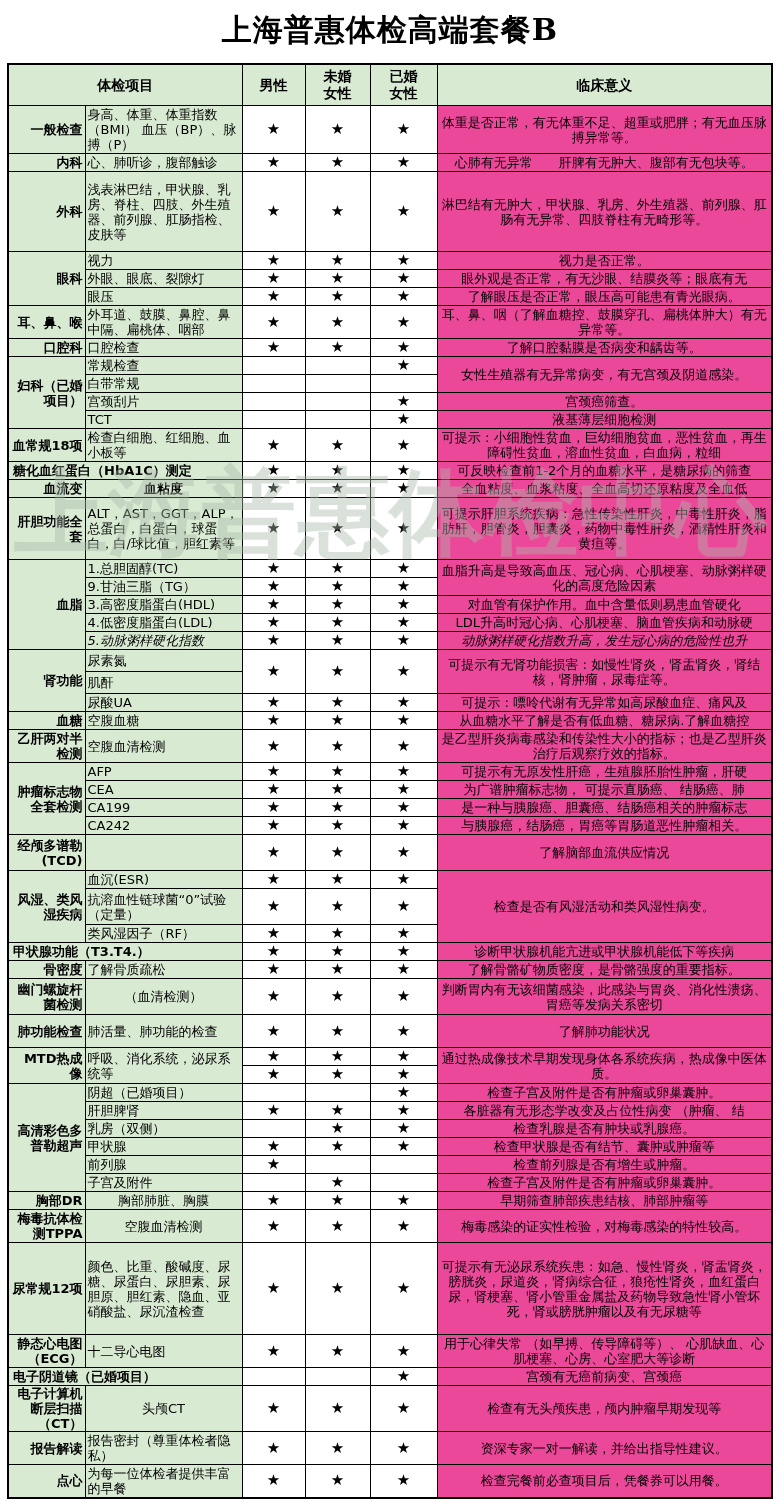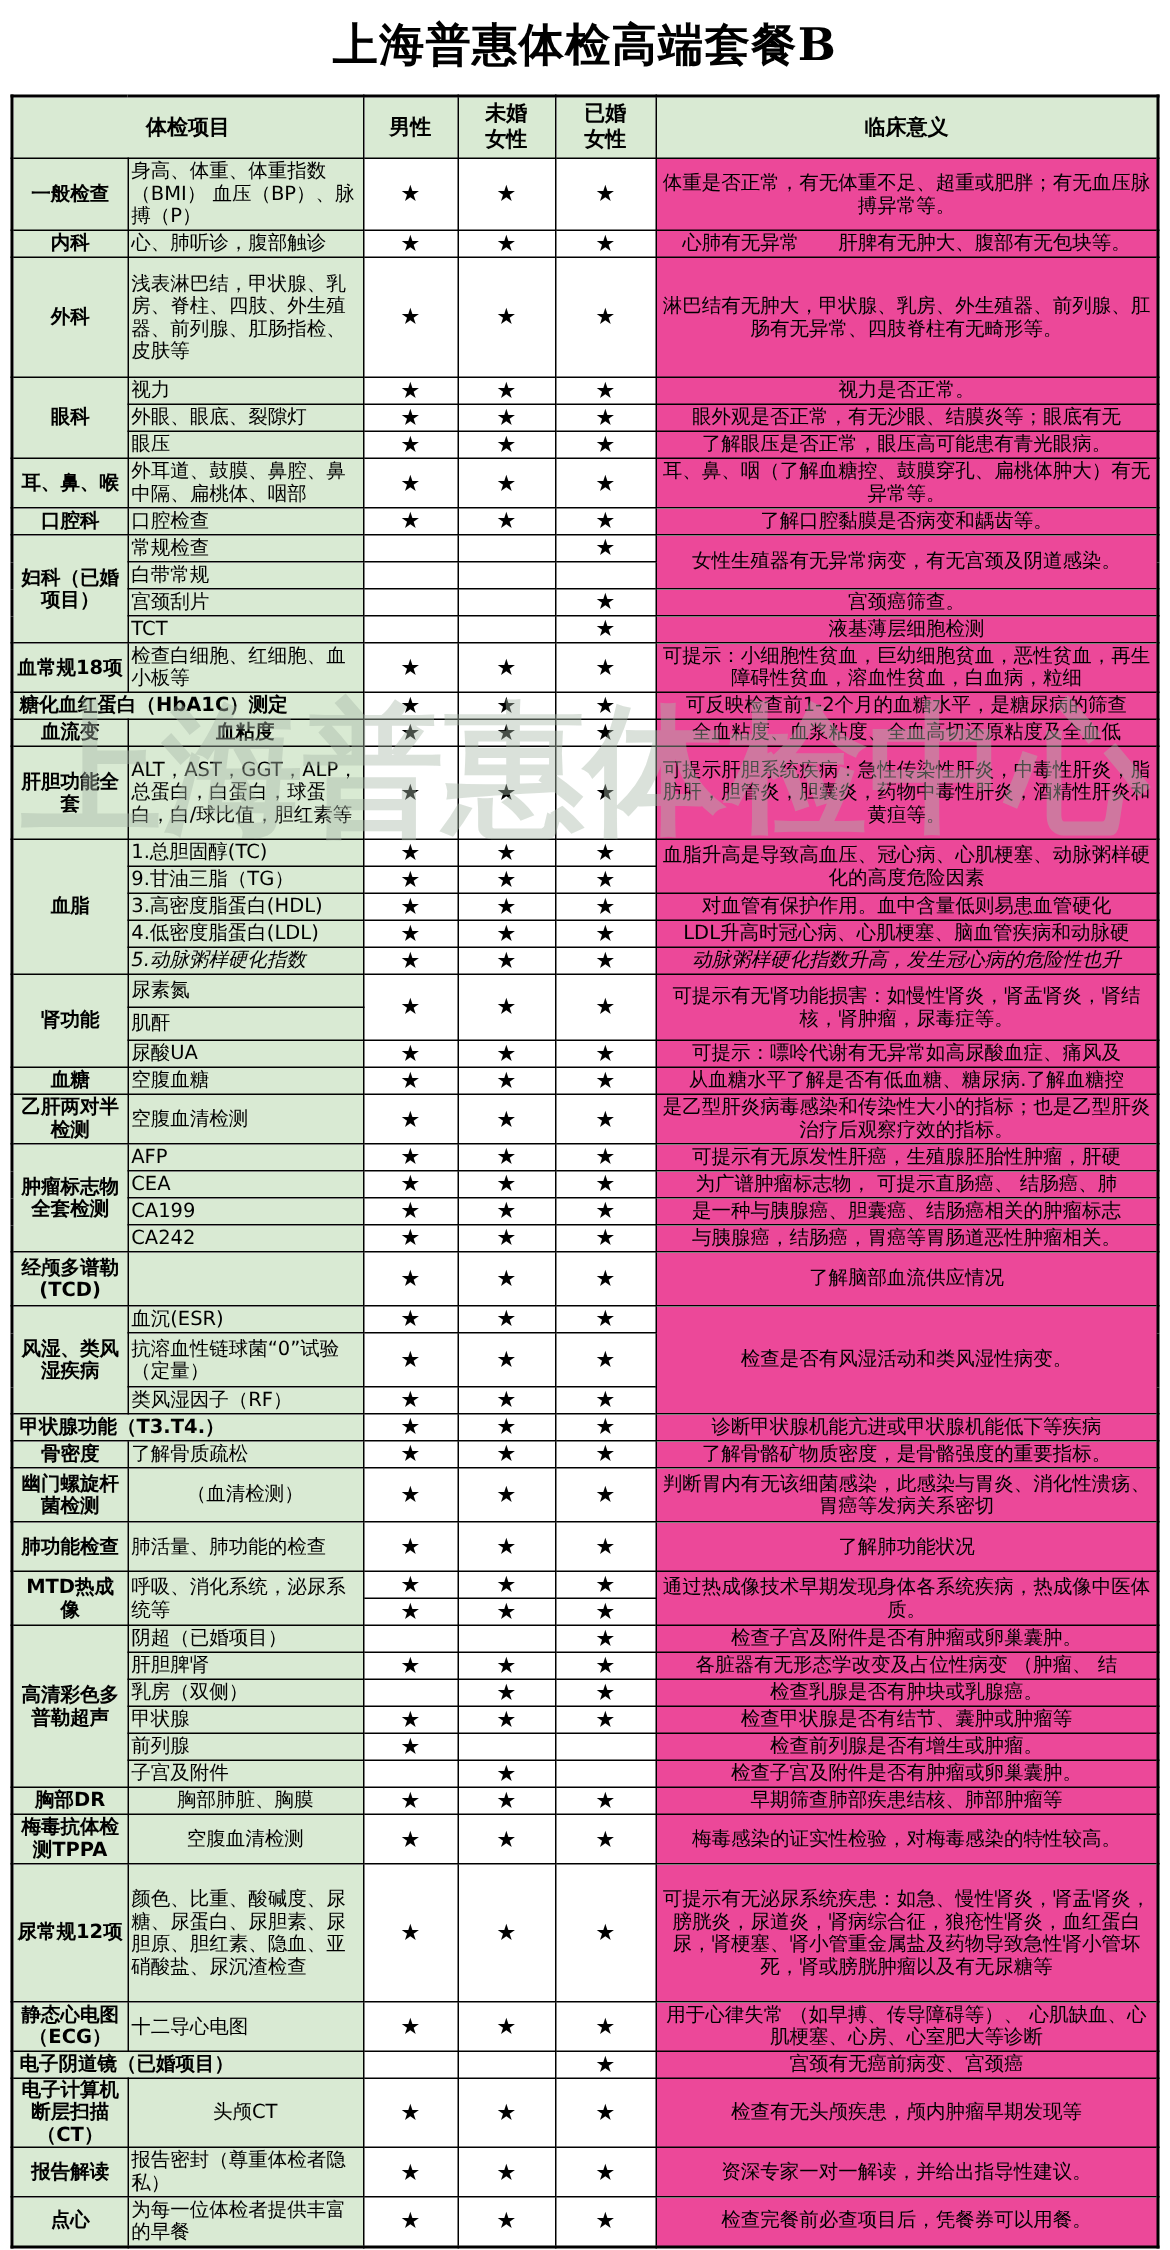--- a/index.html
+++ b/index.html
@@ -15,21 +15,21 @@
   table{
     border-collapse:collapse;table-layout:fixed;margin-left:7px;
     border:2px solid var(--border,#000);
   }
   th,td{border:1px solid var(--border,#000);overflow:hidden;vertical-align:middle;}
   th{
     background:var(--green,#d9ead3);font-size:14px;font-weight:bold;
     text-align:center;height:40px;line-height:17px;padding:0 14px;
   }
   td{font-size:13px;line-height:15px;padding:0 2px;}
-  td.cat{background:var(--green,#d9ead3);font-weight:bold;text-align:center;}
+  td.cat{background:var(--green,#d9ead3);font-weight:bold;text-align:right;}
   td.item{background:var(--green,#d9ead3);text-align:left;}
   td.itemc{background:var(--green,#d9ead3);text-align:center;}
   td.itemcb{background:var(--green,#d9ead3);text-align:center;font-weight:bold;}
   td.full{background:var(--green,#d9ead3);font-weight:bold;text-align:left;padding-left:4px;}
   td.star{text-align:center;font-size:15px;background:#fff;}
   td.clin{text-align:center;background:#ec4899;}
   .watermark{
     position:absolute;left:0;top:450px;width:100%;text-align:center;
     font-size:94px;font-weight:bold;color:var(--wm,#a9b9a9);opacity:0.42;
     white-space:nowrap;pointer-events:none;z-index:5;letter-spacing:0;

